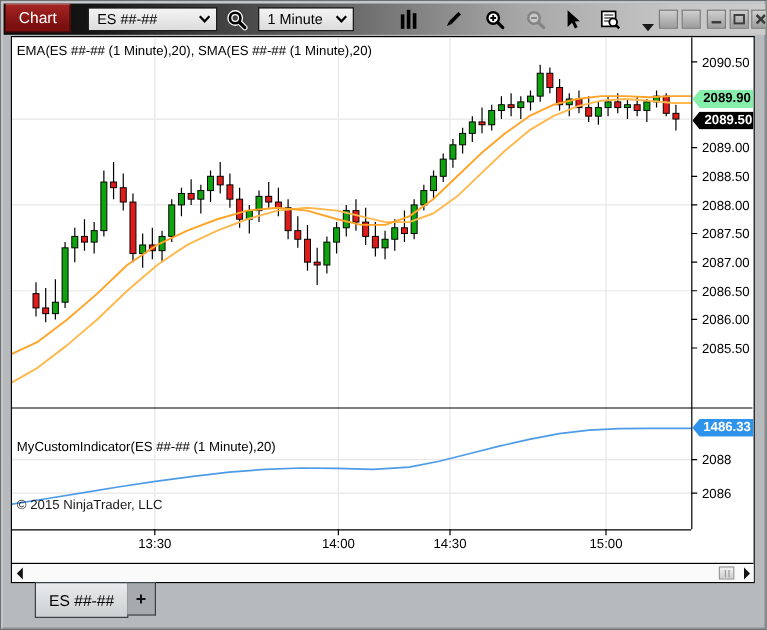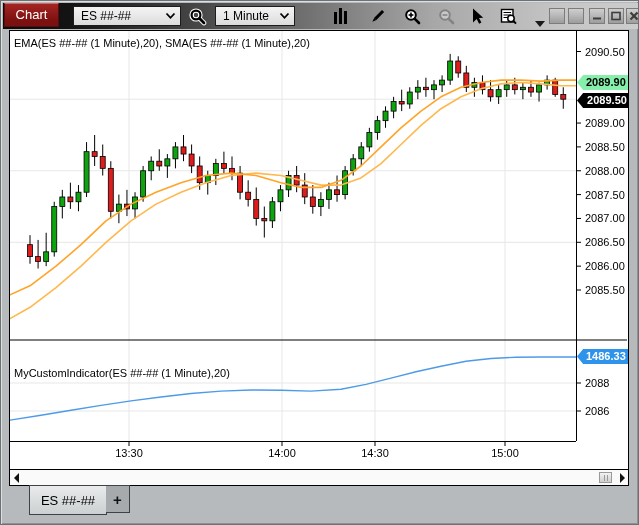--- a/index.html
+++ b/index.html
@@ -364,20 +364,21 @@
       <line x1="272" y1="410" x2="272" y2="415" stroke="#000000" stroke-width="1"></line>
       <text x="272" y="426" font-size="11" fill="#000" text-anchor="middle" font-family="Liberation Sans, DejaVu Sans, sans-serif">14:00</text>
       <line x1="365" y1="410" x2="365" y2="415" stroke="#000000" stroke-width="1"></line>
       <text x="365" y="426" font-size="11" fill="#000" text-anchor="middle" font-family="Liberation Sans, DejaVu Sans, sans-serif">14:30</text>
       <line x1="495" y1="410" x2="495" y2="415" stroke="#000000" stroke-width="1"></line>
       <text x="495" y="426" font-size="11" fill="#000" text-anchor="middle" font-family="Liberation Sans, DejaVu Sans, sans-serif">15:00</text>
     </svg>
 
   <div class="panel-label" style="left:13px;top:36px;">EMA(ES ##-## (1 Minute),20), SMA(ES ##-## (1 Minute),20)</div>
   <div class="panel-label" style="left:13px;top:345px;margin-top:21px;">MyCustomIndicator(ES ##-## (1 Minute),20)</div>
+  <div class="copyright" style="left:13px;top:414px;">© 2015 NinjaTrader, LLC</div>
 
   <div class="marker marker-ma" style="top:74px;background:#86efac;">2089.90</div>
   <div class="marker marker-last" style="top:92px;background:#000000;">2089.50</div>
   <div class="marker marker-ind" style="top:348px;background:#2E93EA;">1486.33</div>
 
   <div class="hscroll">
     <div class="hs-arrow left"></div>
     <div class="hs-thumb">
         <i></i>
         <i></i>

